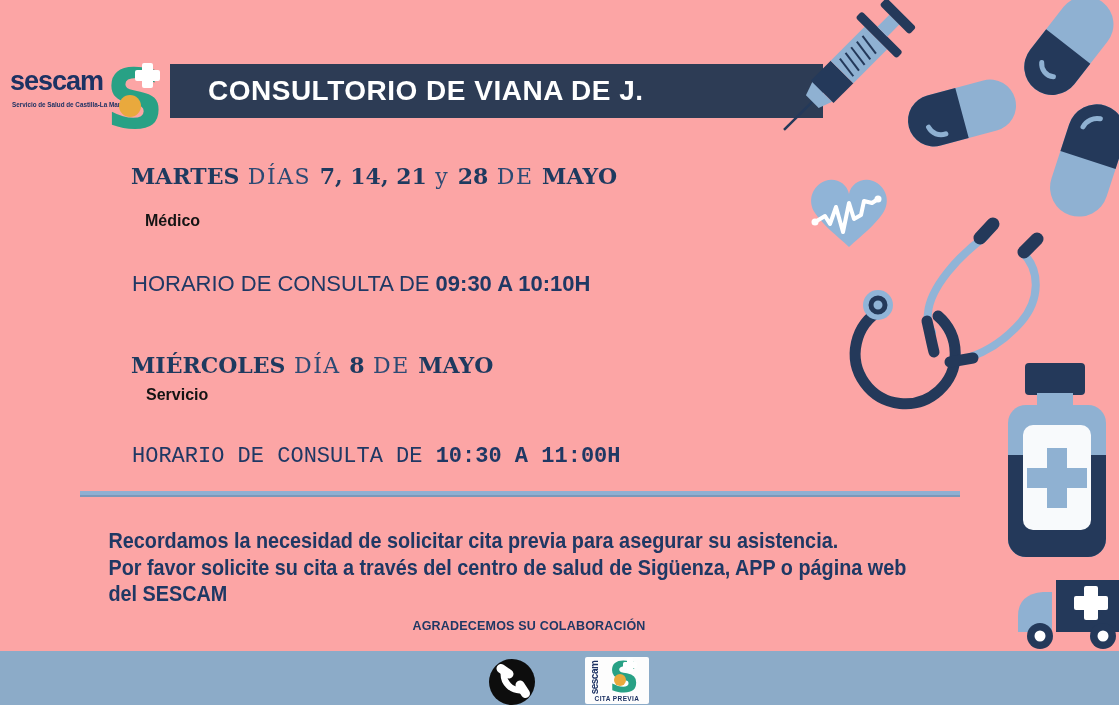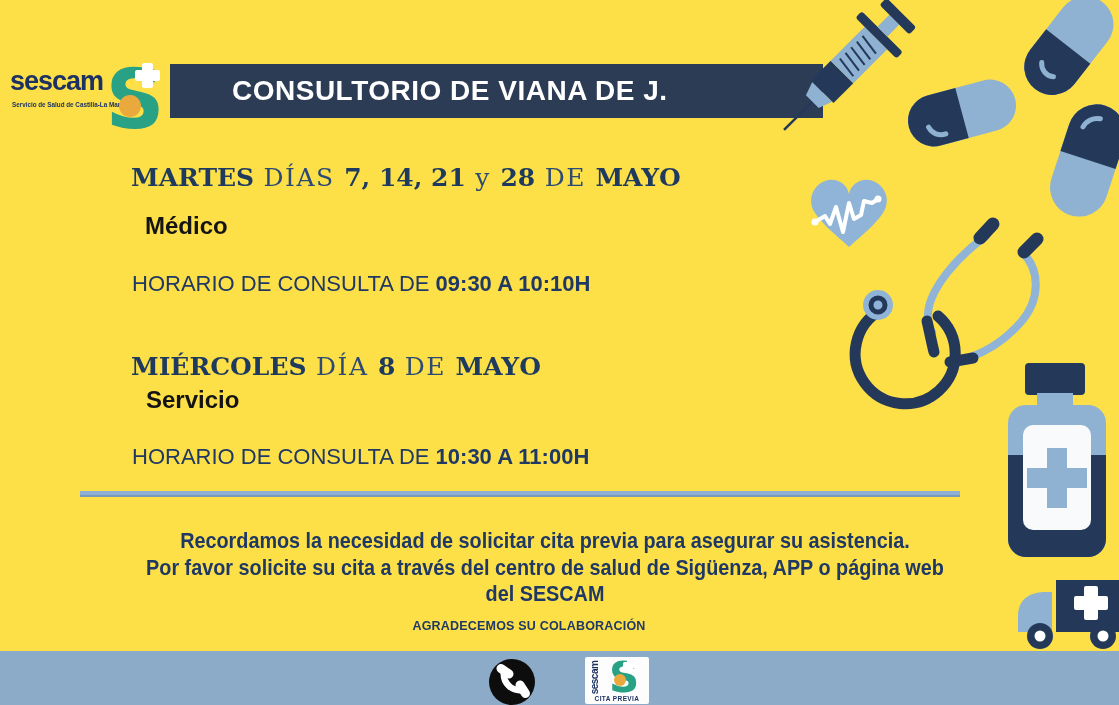--- a/index.html
+++ b/index.html
@@ -1,39 +1,39 @@
 <!DOCTYPE html>
 <html><head>
 <meta charset="utf-8">
 <style>
   html,body{margin:0;padding:0;}
   body{font-family:"Liberation Sans",sans-serif;background:#ffffff;}
-  .page{position:relative;width:1119px;height:705px;background:#fde047;overflow:hidden;}
+  .page{position:relative;width:1119px;height:705px;background:#fca5a5;overflow:hidden;}
 
   
   .logo{position:absolute;left:8px;top:60px;width:160px;height:80px;}
   .logo-brand{position:absolute;left:2px;top:6px;font-size:27px;font-weight:bold;color:#1d3263;letter-spacing:-1px;}
   .logo-tagline{position:absolute;left:4px;top:41px;font-size:6.3px;font-weight:bold;color:#1d3263;white-space:nowrap;}
   .logo-s{position:absolute;left:97px;top:2px;}
   .title-bar{position:absolute;left:170px;top:64px;width:653px;height:54px;background:#2d3c55;}
-  .title-bar .t{display:block;padding-left:38px;line-height:54px;color:#ffffff;font-size:28px;font-weight:bold;letter-spacing:.5px;white-space:nowrap;margin-left:24px;}
-
-  
-  .day-line{position:absolute;font-family:"DejaVu Serif",serif;font-size:25px;color:#1e3a5f;white-space:nowrap;}
+  .title-bar .t{display:block;padding-left:38px;line-height:54px;color:#ffffff;font-size:28px;font-weight:bold;letter-spacing:.5px;white-space:nowrap;}
+
+  
+  .day-line{position:absolute;font-family:"DejaVu Serif",serif;font-size:22px;color:#1e3a5f;white-space:nowrap;}
   .day-line .b{font-weight:bold;}
   .day-line .r{font-weight:normal;letter-spacing:1.5px;color:#2c4a74;}
-  .role{position:absolute;font-size:24px;font-weight:bold;color:#141414;}
+  .role{position:absolute;font-size:16px;font-weight:bold;color:#141414;}
   .horario{position:absolute;font-size:22px;color:#1f3864;white-space:nowrap;}
   .horario b{font-weight:bold;}
 
   
   .divider{position:absolute;left:80px;top:491px;width:880px;height:4px;background:#8fafd2;border-bottom:2px solid #7b98ba;}
 
   
-  .notice{position:absolute;left:60px;top:528px;width:970px;text-align:center;color:#1f3864;font-weight:bold;}
+  .notice{position:absolute;left:60px;top:528px;width:970px;color:#1f3864;font-weight:bold;}
   .notice .ln{font-size:22px;line-height:26.5px;transform:scaleX(.9);transform-origin:50% 50%;white-space:nowrap;}
   .footnote{position:absolute;left:44px;top:619px;width:970px;text-align:center;font-size:12.5px;font-weight:bold;color:#1f3864;letter-spacing:.2px;}
 
   
   .bottom-bar{position:absolute;left:0;top:651px;width:1119px;height:54px;background:#8cabc8;}
   .phone-wrap{position:absolute;left:489px;top:659px;width:46px;height:46px;}
   .cita-box{position:absolute;left:585px;top:657px;width:64px;height:47px;background:#fdfdfd;border-radius:2px;}
   .cita-brand{position:absolute;left:-7px;top:15px;font-size:10px;font-weight:bold;color:#1d3263;transform:rotate(-90deg);letter-spacing:-.5px;}
   .cita-s{position:absolute;left:22px;top:1px;}
   .cita-caption{position:absolute;left:0;bottom:2px;width:100%;text-align:center;font-size:6.5px;font-weight:bold;color:#1d3263;letter-spacing:.4px;}
@@ -67,21 +67,21 @@
   </div>
   <div class="role" style="left:145px;top:212px;">Médico</div>
   <div class="horario" style="left:132px;top:271px;">
     <span>HORARIO DE CONSULTA DE </span><b>09:30 A 10:10H</b>
   </div>
 
   <div class="day-line" style="left:131px;top:352px;">
     <span class="b">MIÉRCOLES</span><span class="r"> DÍA </span><span class="b">8</span><span class="r"> DE </span><span class="b">MAYO</span>
   </div>
   <div class="role" style="left:146px;top:386px;">Servicio</div>
-  <div class="horario" style="left:132px;top:444px;">
+  <div class="horario" style="left:132px;top:444px;font-family:Liberation Mono, monospace;">
     <span>HORARIO DE CONSULTA DE </span><b>10:30 A 11:00H</b>
   </div>
 
   <div class="divider"></div>
 
   <div class="notice">
     <div class="ln">Recordamos la necesidad de solicitar cita previa para asegurar su asistencia.</div>
     <div class="ln">Por favor solicite su cita a través del centro de salud de Sigüenza, APP o página web</div>
     <div class="ln">del SESCAM</div>
   </div>

